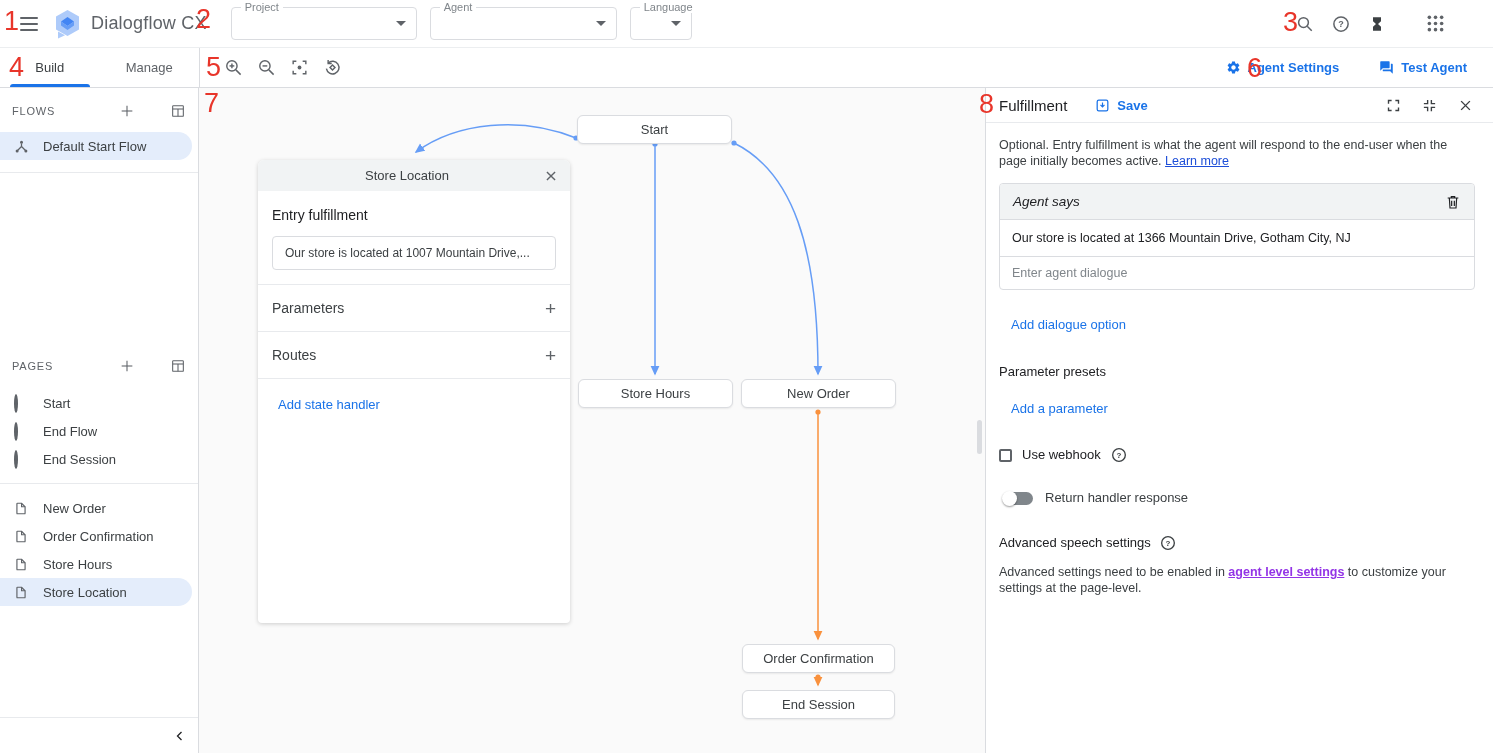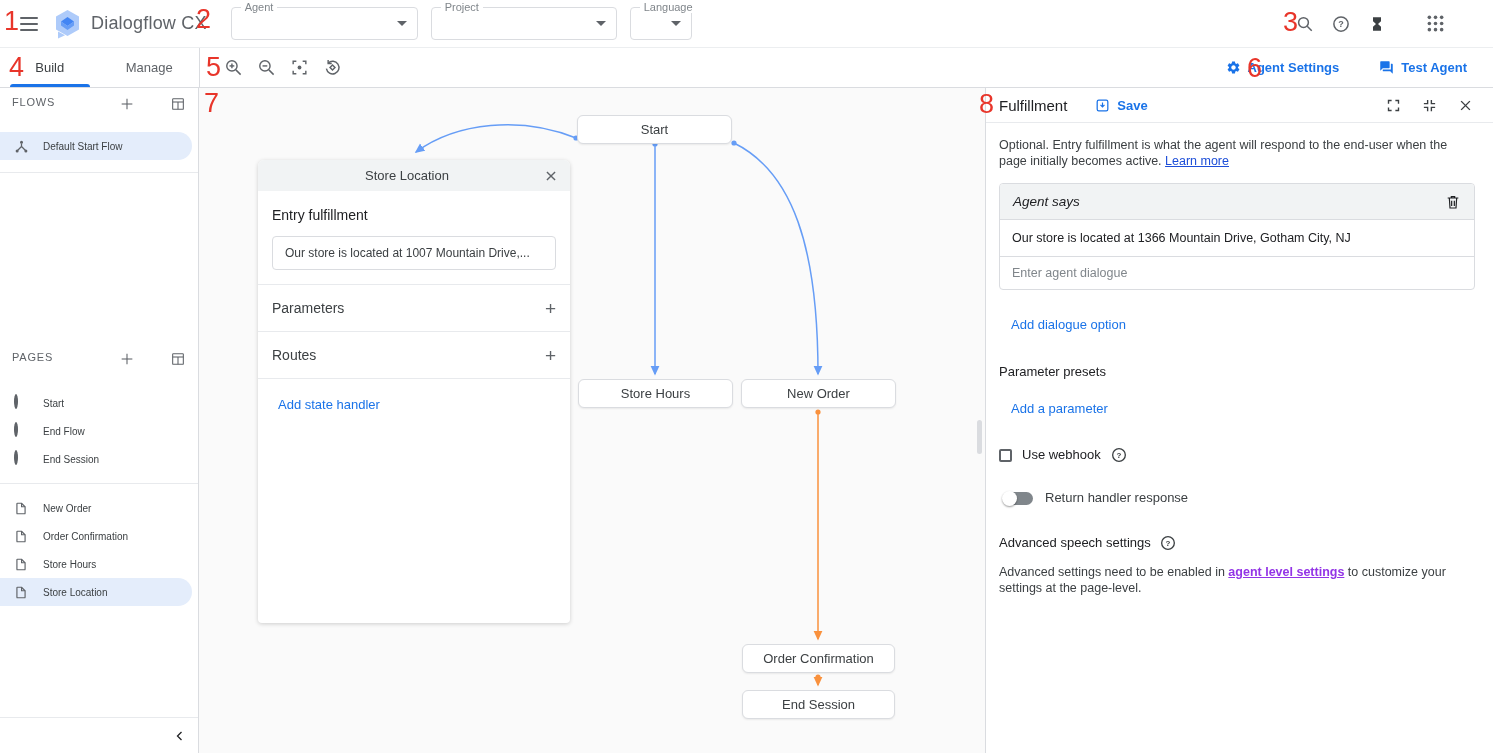--- a/index.html
+++ b/index.html
@@ -41,27 +41,27 @@
   .tab.active::after { content:""; position:absolute; left:10px; right:10px; bottom:0; height:3px;
     background:#1a73e8; border-radius:3px 3px 0 0; }
   .zoom-tools { display:flex; align-items:center; gap:14px; margin-left:24px; }
   .tool-icon { width:19px; height:19px; color:#5f6368; cursor:pointer; }
   .toolbar-right { margin-left:auto; display:flex; align-items:center; gap:40px; padding-right:26px; }
   .bar-btn { display:flex; align-items:center; gap:7px; color:#1a73e8; font-size:13px; font-weight:600; cursor:pointer; }
 
   
   .sidebar { position:absolute; left:0; top:88px; width:199px; height:665px; background:#fff;
     border-right:1px solid #dadce0; z-index:20; }
-  .side-header { display:flex; align-items:flex-start; height:30px; padding:0 12px; margin-top:8px;gap:23px; }
+  .side-header { display:flex; align-items:center; height:30px; padding:0 12px; margin-top:8px;gap:23px; }
   .side-header .cap { font-size:11px; letter-spacing:.8px; color:#5f6368; }
   .side-header .sp { flex:1; }
   .mini-icon { width:16px; height:16px; color:#5f6368; cursor:pointer; }
   .side-header .mini-icon + .mini-icon { margin-left:12px; }
   .side-item { display:flex; align-items:center; gap:14px; height:28px; padding:0 14px;
-    font-size:10px; color:#3c4043; cursor:pointer; white-space:nowrap; }
+    font-size:13px; color:#3c4043; cursor:pointer; white-space:nowrap; }
   .side-item.selected { background:#e4edfb; border-radius:0 16px 16px 0; margin-right:6px; }
   .side-item .ic { width:15px; height:15px; flex:0 0 auto; color:#5f6368; }
   .side-div { border-top:1px solid #e8eaed; margin:10px 0; }
   .ring { width:11px; height:11px; border:2px solid #5f6368; border-radius:50%; }
   .side-foot { position:absolute; left:0; bottom:0; width:100%; height:36px;
     border-top:1px solid #e8eaed; display:flex; align-items:center; justify-content:flex-end; padding-right:12px; }
 
   
   .canvas { position:absolute; left:199px; top:88px; width:786px; height:665px; background:#fafafa; overflow:hidden; }
   .edges { position:absolute; left:0; top:0; }
@@ -148,26 +148,26 @@
       <svg width="27" height="30" viewBox="0 0 27 30">
         <polygon points="13.5,1 25,7.5 25,20.5 13.5,27 2,20.5 2,7.5" fill="#aecbfa"></polygon>
         <polygon points="13.5,8 20,12.5 13.5,17 7,12.5" fill="#4285f4"></polygon>
         <polygon points="13.5,17 20,12.5 20,16.5 13.5,21 7,16.5 7,12.5" fill="#669df6"></polygon>
         <polygon points="4,22.5 11,26.3 4,29.5" fill="#aecbfa"></polygon>
       </svg>
       <span class="logo-title">Dialogflow CX</span>
     </div>
 
     <div class="selectors">
+      <div class="select-box sel-project">
+        <span class="float-label">Project</span>
+        <span class="caret"></span>
+      </div>
       <div class="select-box sel-agent">
         <span class="float-label">Agent</span>
-        <span class="caret"></span>
-      </div>
-      <div class="select-box sel-project">
-        <span class="float-label">Project</span>
         <span class="caret"></span>
       </div>
       <div class="select-box sel-language">
         <span class="float-label">Language</span>
         <span class="caret"></span>
       </div>
     </div>
 
     <div class="topbar-right">
       <span class="tb-icon">

